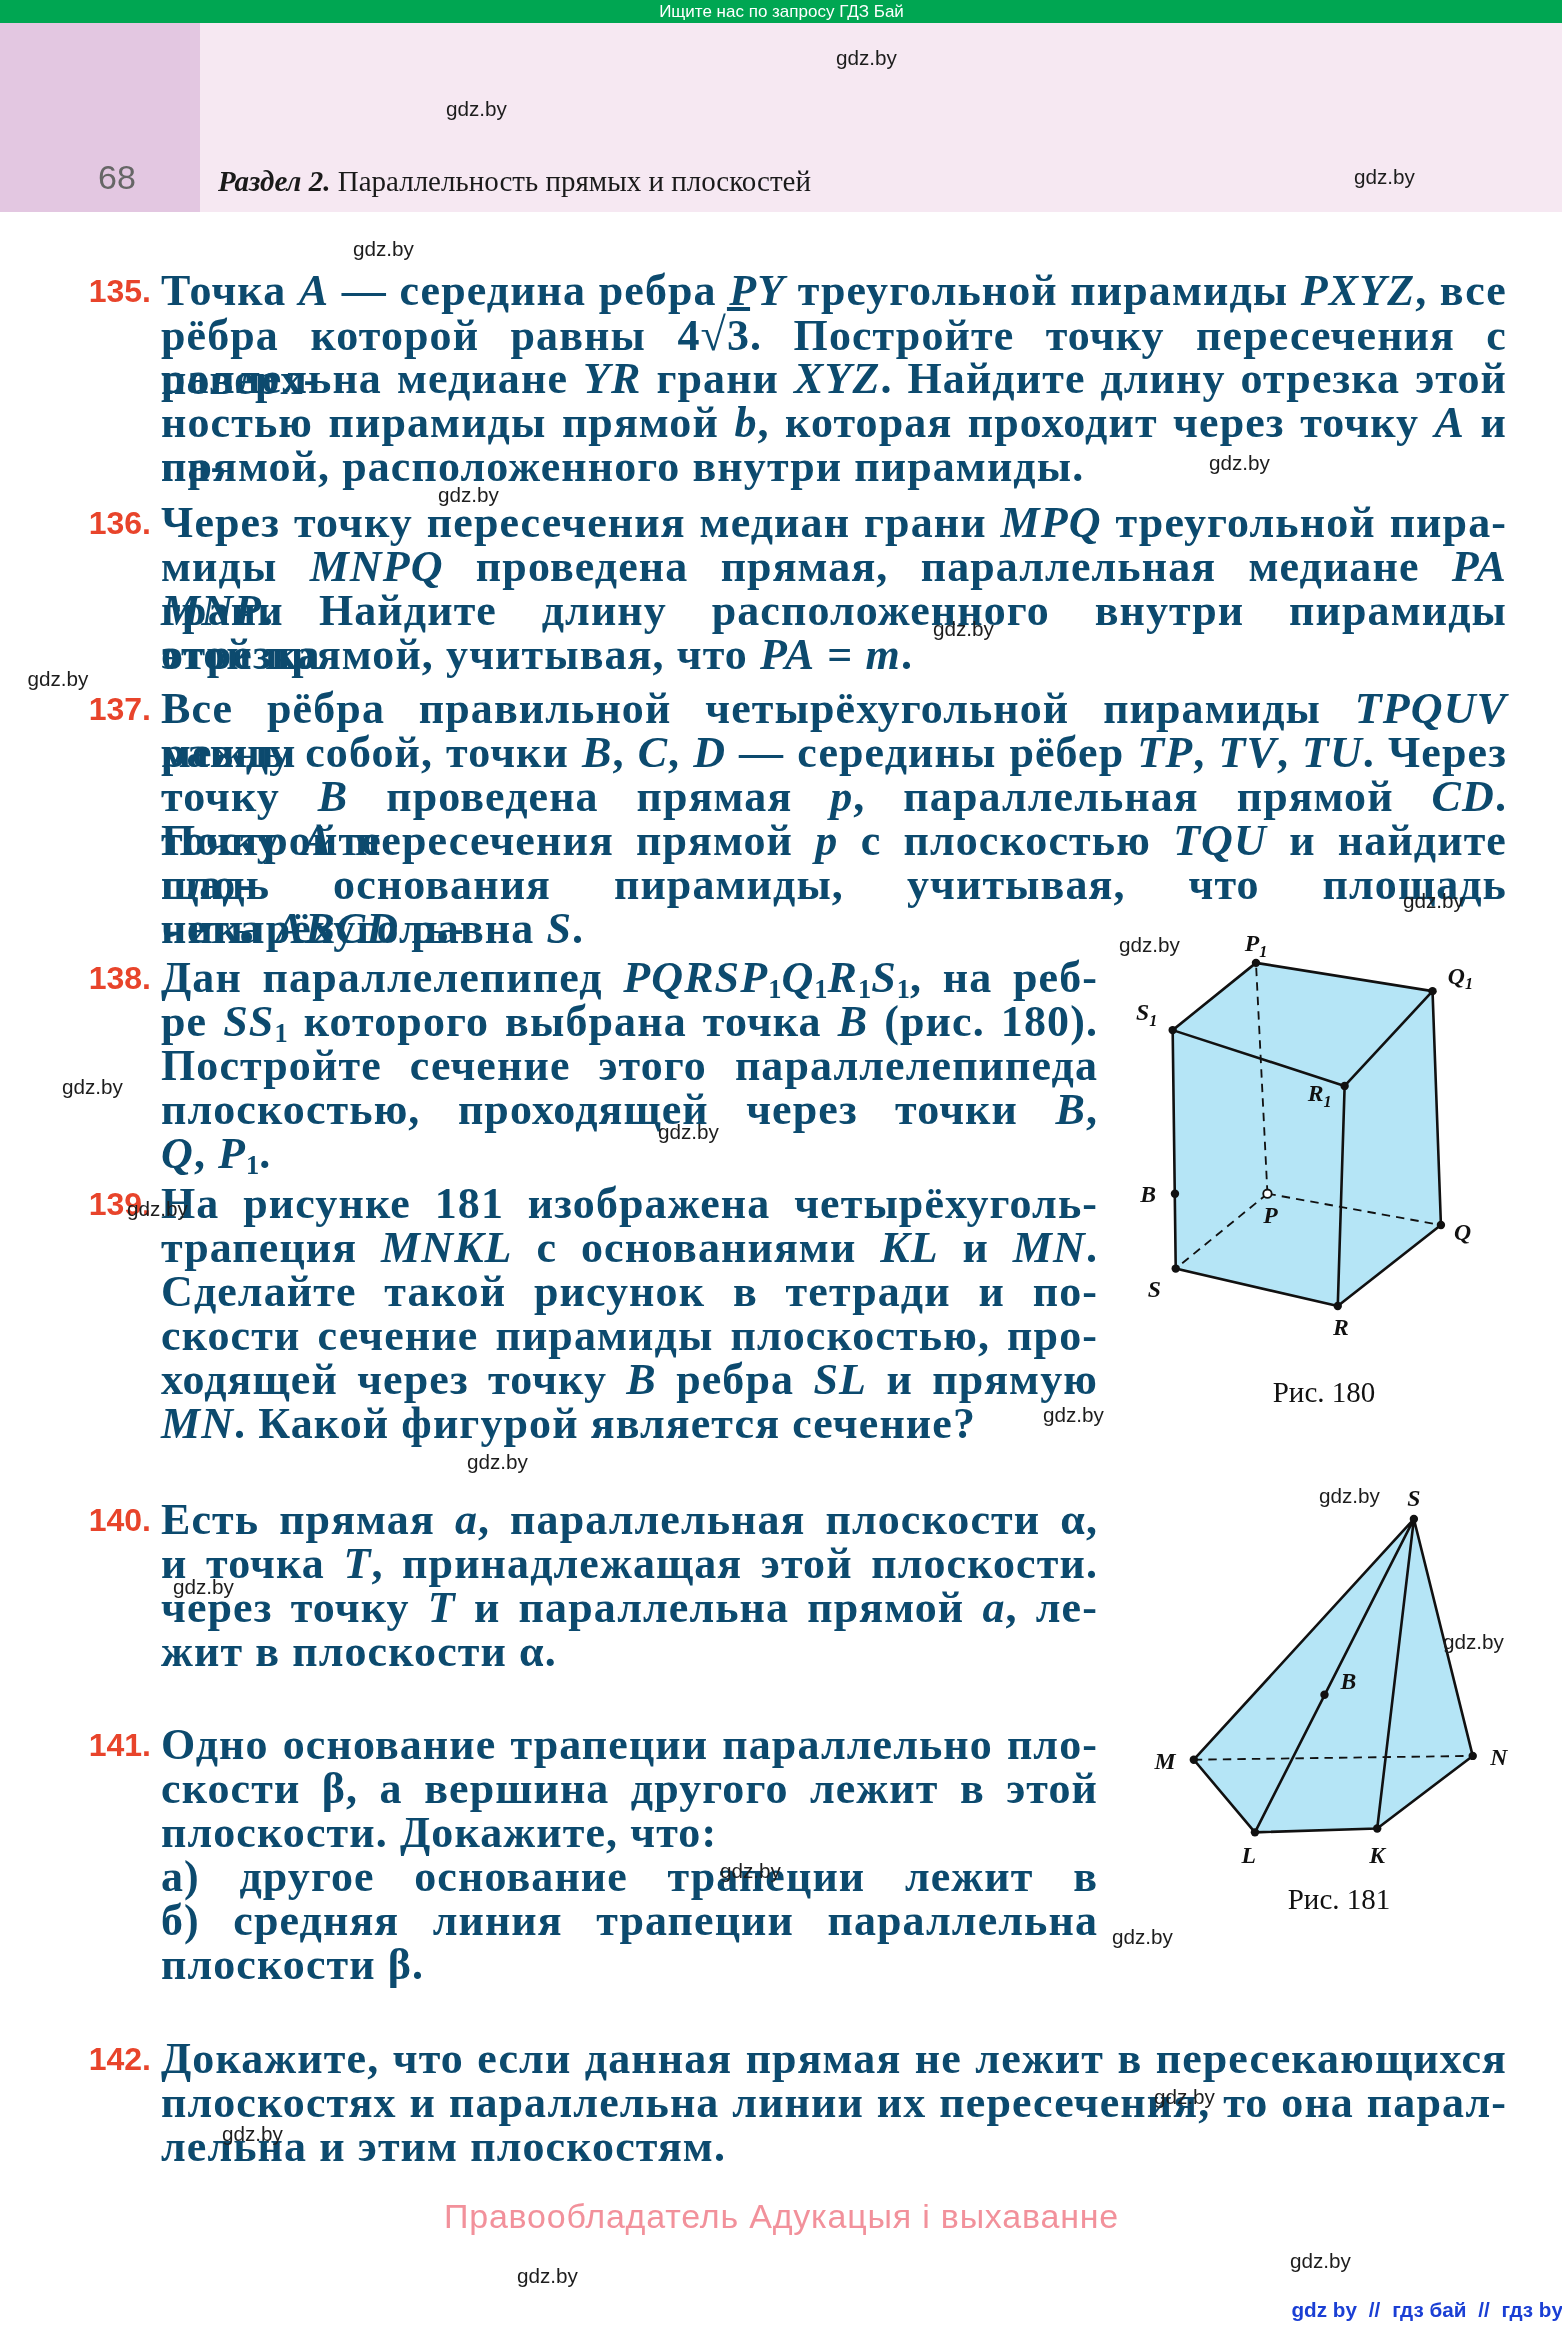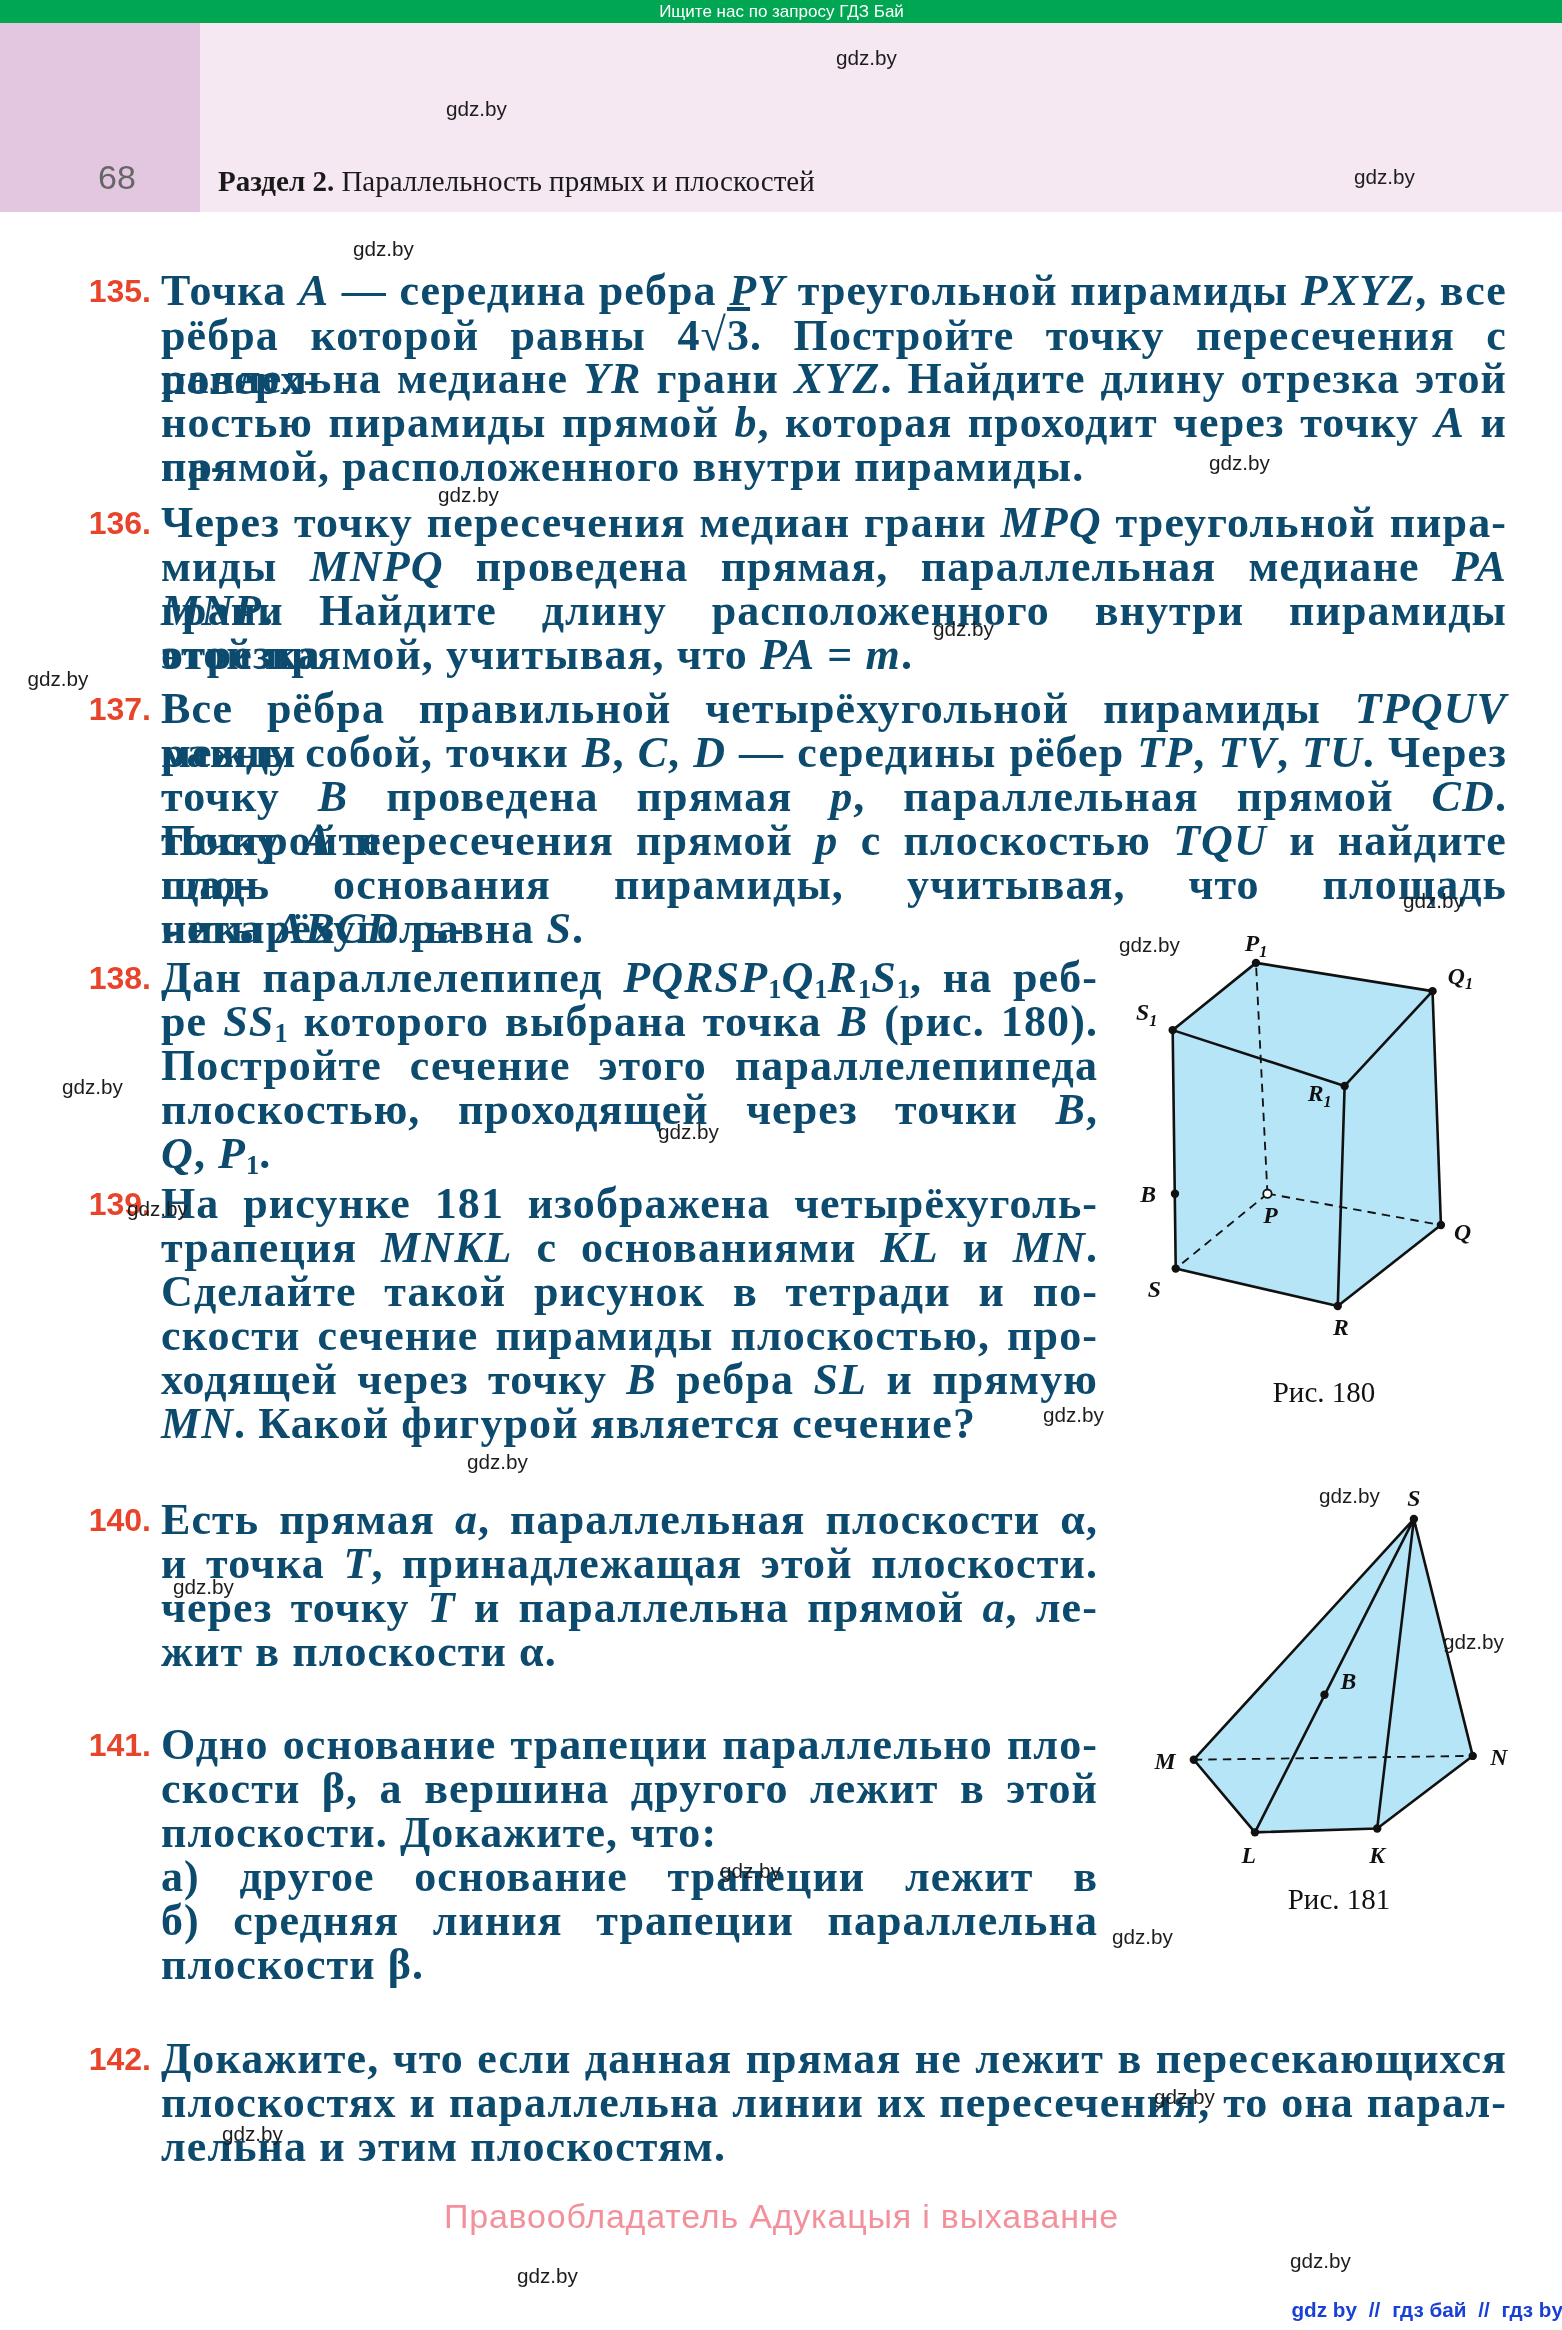--- a/index.html
+++ b/index.html
@@ -10,21 +10,21 @@
   .topbar{position:absolute;left:0;top:0;width:100%;height:35px;background:#00a652;}
   .topbar-text{display:block;width:100%;text-align:center;line-height:23px;color:#ffffff;
         font-family:"Liberation Sans",sans-serif;font-size:17px;}
 
   
   .band{position:absolute;left:0;top:23px;width:100%;height:189px;background:#f6e8f2;}
   .band-block{position:absolute;left:0;top:0;width:200px;height:100%;background:#e3c7e1;}
   .pagenum{position:absolute;left:98px;top:158px;width:90px;
         font-family:"Liberation Sans",sans-serif;font-size:34px;color:#666666;}
   .section{position:absolute;left:218px;top:165px;font-size:29px;color:#1a1a1a;white-space:nowrap;}
-  .sec-label{font-weight:bold;}
+  .sec-label{font-style:italic;font-weight:bold;}
   .sec-title{font-style:normal;}
 
   
   .pnum{position:absolute;left:67px;width:84px;text-align:right;color:#e8442b;
         font-family:"Liberation Sans",sans-serif;font-weight:bold;font-size:32px;line-height:44px;}
   .ptext{position:absolute;left:161px;font-size:44px;line-height:44px;letter-spacing:1.1px;color:#0c4a6e;font-weight:bold;}
   .w-full{width:1346px;}
   .w-nar{width:937px;}
   .ln{height:44px;text-align:justify;text-align-last:justify;white-space:normal;}
   .ln.end{text-align-last:left;}

